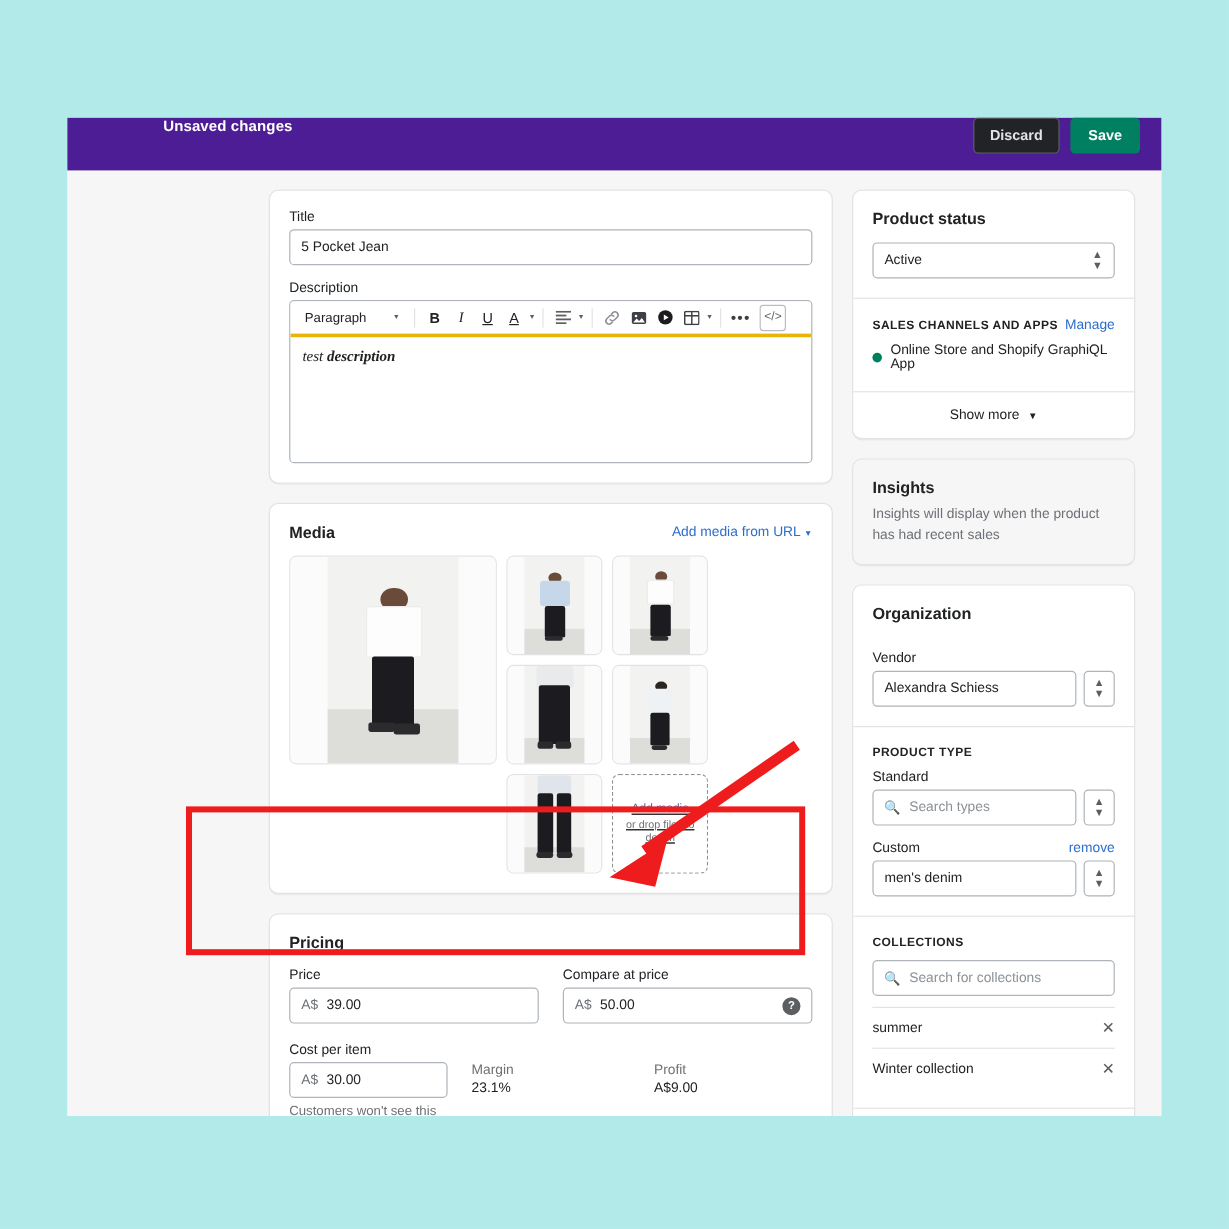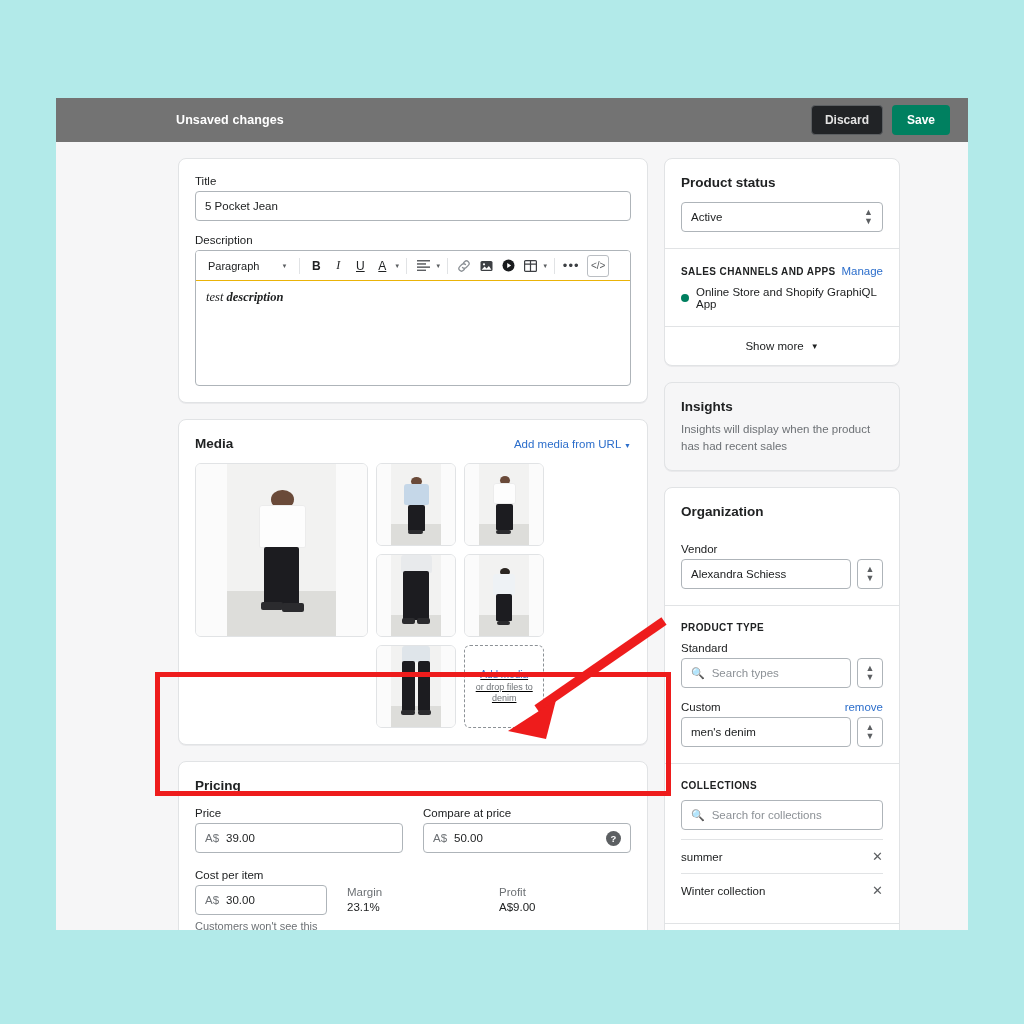--- a/index.html
+++ b/index.html
@@ -10,23 +10,23 @@
     overflow: hidden;
   }
   #app {
     position: absolute; left: 56px; top: 98px;
     width: 912px; height: 832px;
     background: #f6f6f7;
     overflow: hidden;
   }
   
   .topbar {
-    height: 44px; background: #737373;
-    display: flex; align-items: center;
-    padding: 0 18px 0 120px;
+    height: 44px; background: #4c1d95;
+    display: flex; align-items: flex-start;
+    padding: 0 18px 0 80px;
   }
   .topbar-title {
     color: #ffffff; font-size: 12.5px; font-weight: bold;
     letter-spacing: .1px; flex: 1;
   }
   .btn-discard {
     background: #212326; color: #e3e3e3;
     border: 1px solid #5c5f62; border-radius: 4px;
     font-size: 12px; font-weight: bold;
     padding: 7px 13px; cursor: pointer;
@@ -34,21 +34,21 @@
   }
   .btn-save {
     background: #008060; color: #ffffff;
     border: none; border-radius: 4px;
     font-size: 12px; font-weight: bold;
     padding: 8px 15px; margin-left: 9px; cursor: pointer;
     font-family: "Liberation Sans", sans-serif;
   }
   
   .body-wrap { display: flex; padding: 16px 20px 0 122px; gap: 16px; }
-  .col-main { width: 470px; flex: none; }
+  .col-main { width: 470px; flex: none; margin-left: 46px; }
   .col-side { width: 236px; flex: none; }
   .card {
     background: #ffffff; border: 1px solid #e1e3e5;
     border-radius: 8px; margin-bottom: 16px;
     box-shadow: 0 1px 0 rgba(22,29,37,.05);
   }
   .pad { padding: 16px; }
   
   .lbl { font-size: 11.5px; color: #202223; margin-bottom: 4px; display: block; }
   .input {
@@ -56,21 +56,21 @@
     border: 1px solid #aeb4b9; border-radius: 4px;
     background: #fff; font-size: 11.5px; color: #202223;
     padding: 0 9px; display: flex; align-items: center;
     font-family: Liberation Sans, sans-serif;
   }
   .sec-title { font-size: 13.5px; font-weight: bold; color: #202223; }
   
   .editor { border: 1px solid #aeb4b9; border-radius: 4px; overflow: hidden; }
   .etoolbar {
     display: flex; align-items: center; height: 30px;
-    border-bottom: 1px solid #eab308;
+    border-bottom: 3px solid #eab308;
     padding: 0 6px; gap: 2px; background: #fff;
   }
   .para-sel {
     display: flex; align-items: center; gap: 22px;
     font-size: 11px; color: #202223; padding: 3px 6px; cursor: pointer;
   }
   .tb-ic {
     width: 20px; height: 20px; display: flex;
     align-items: center; justify-content: center;
     font-size: 12px; color: #5c5f62; cursor: pointer;

